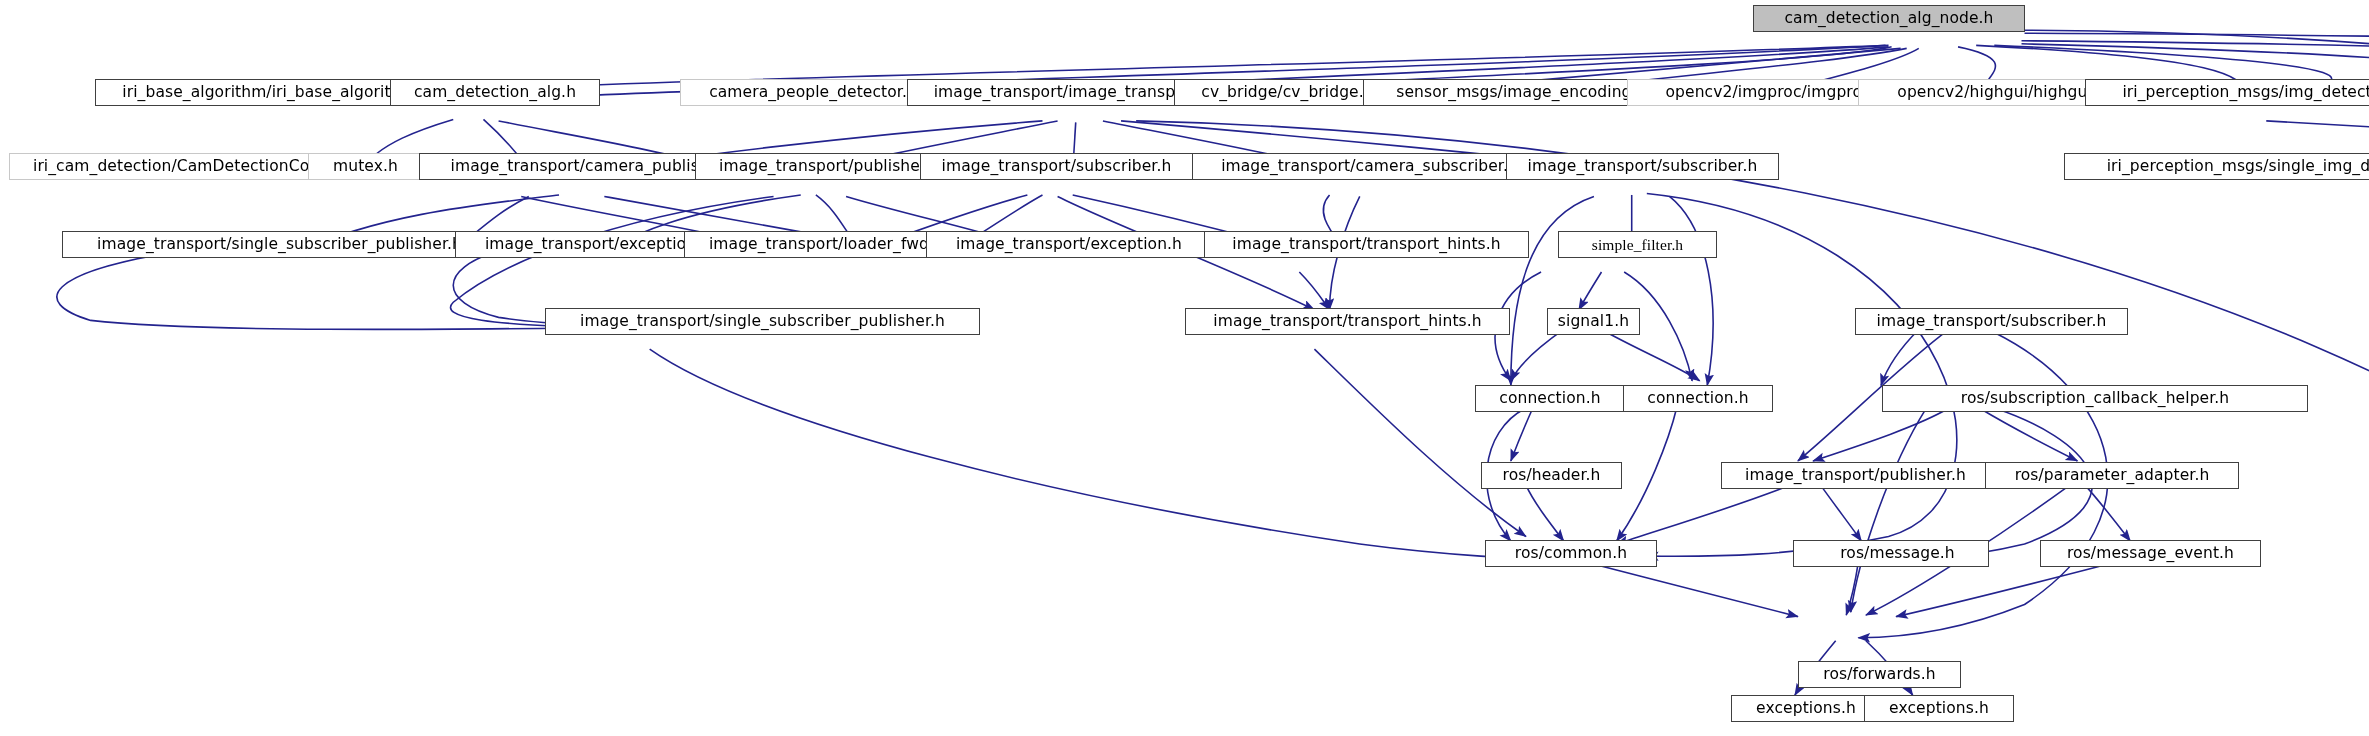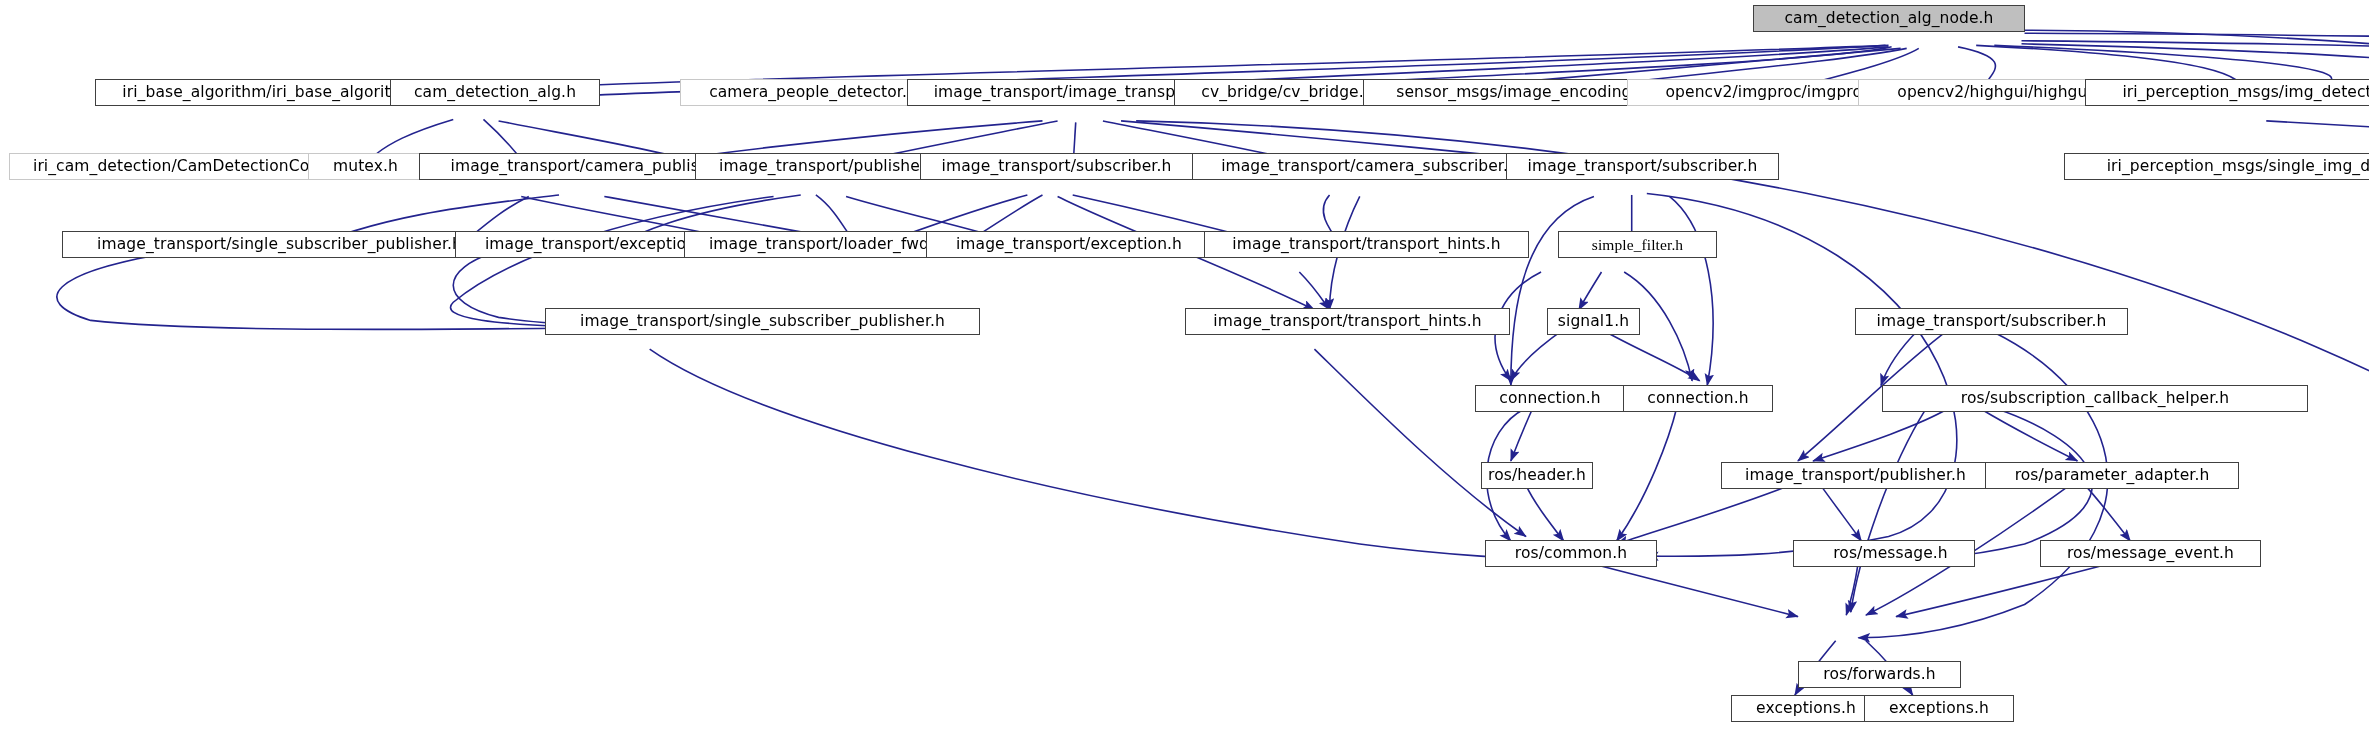--- a/index.html
+++ b/index.html
@@ -228,33 +228,33 @@
       </div>
       <div class="node" style="left: 1475px; top: 385px; width: 150px;">
         <span>connection.h</span>
       </div>
       <div class="node" style="left: 1623px; top: 385px; width: 150px;">
         <span>connection.h</span>
       </div>
       <div class="node" style="left: 1866px; top: 385px; width: 426px; margin-left: 16px;">
         <span>ros/subscription_callback_helper.h</span>
       </div>
-      <div class="node" style="left: 1481px; top: 462px; width: 112px;">
+      <div class="node" style="left: 1481px; top: 462px; width: 141px;">
         <span>ros/header.h</span>
       </div>
       <div class="node" style="left: 1721px; top: 462px; width: 269px;">
         <span>image_transport/publisher.h</span>
       </div>
       <div class="node" style="left: 1985px; top: 462px; width: 254px;">
         <span>ros/parameter_adapter.h</span>
       </div>
       <div class="node" style="left: 1485px; top: 540px; width: 172px;">
         <span>ros/common.h</span>
       </div>
-      <div class="node" style="left: 1793px; top: 540px; width: 182px; padding-left: 20px;">
+      <div class="node" style="left: 1793px; top: 540px; width: 196px; padding-left: 20px;">
         <span>ros/message.h</span>
       </div>
       <div class="node" style="left: 2040px; top: 540px; width: 221px; text-align: right;">
         <span>ros/message_event.h</span>
       </div>
       <div class="node" style="left: 1798px; top: 617px; width: 163px; margin-top: 44px;">
         <span>ros/forwards.h</span>
       </div>
       <div class="node" style="left: 1731px; top: 695px; width: 150px;">
         <span>exceptions.h</span>

